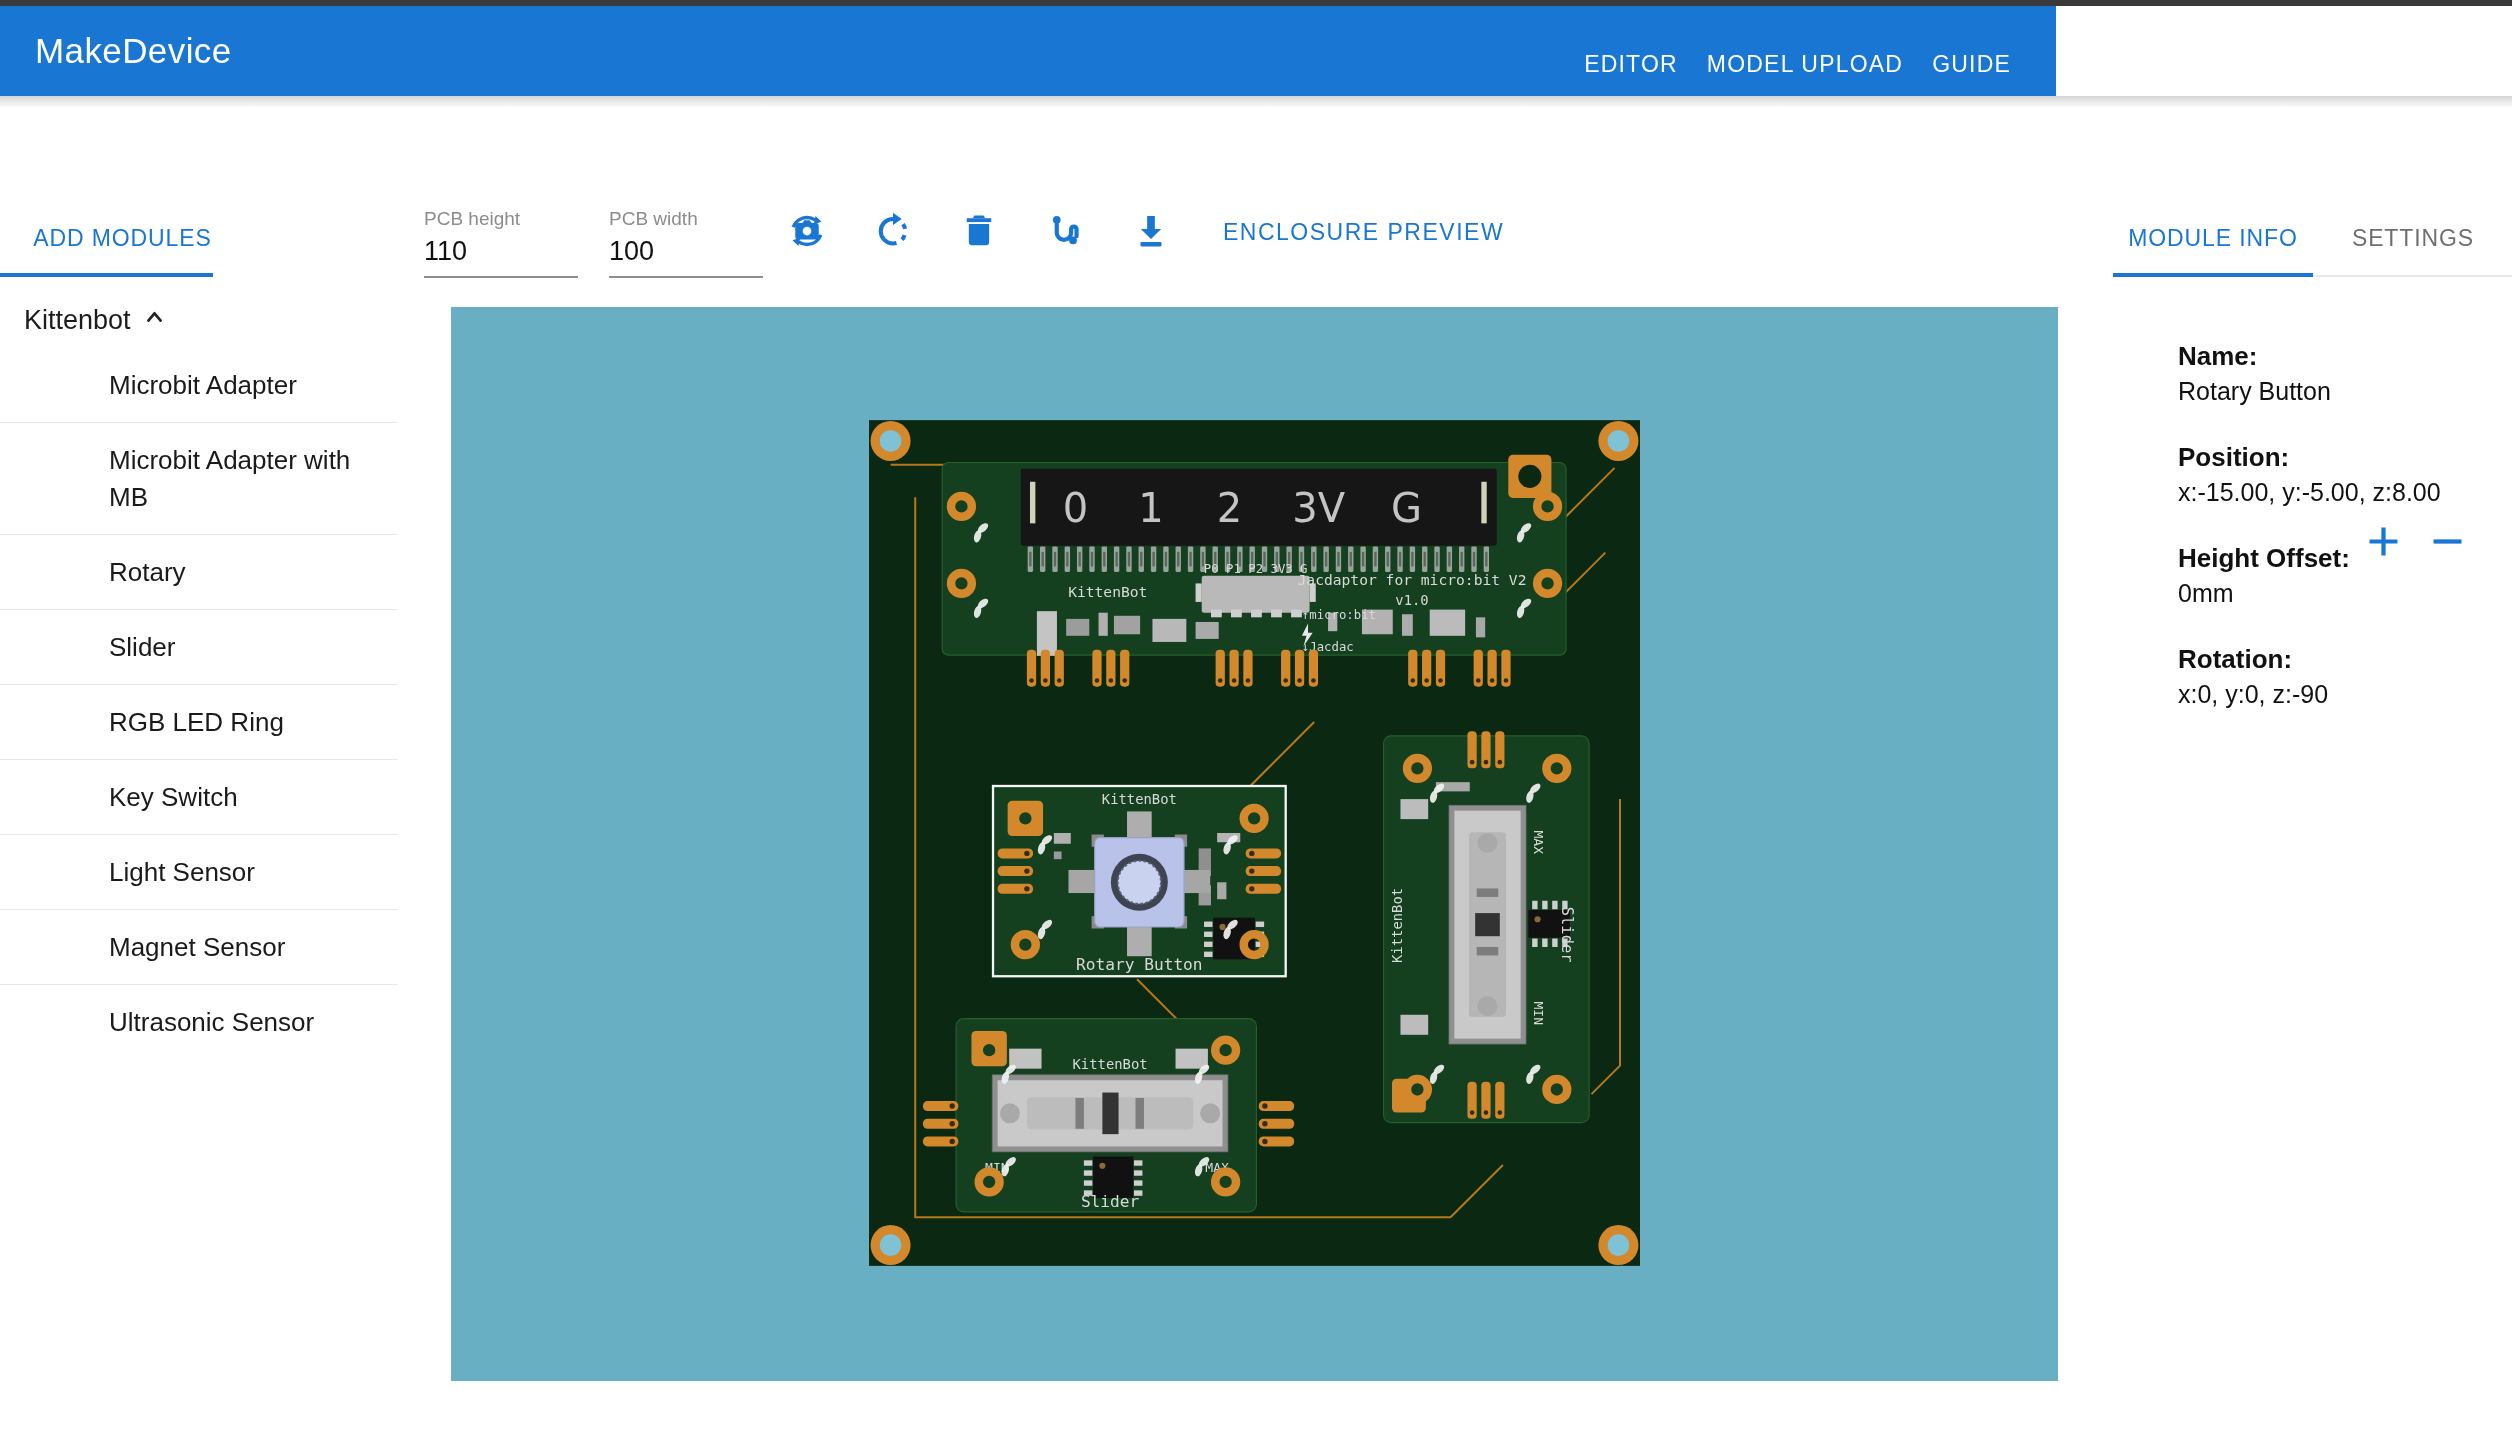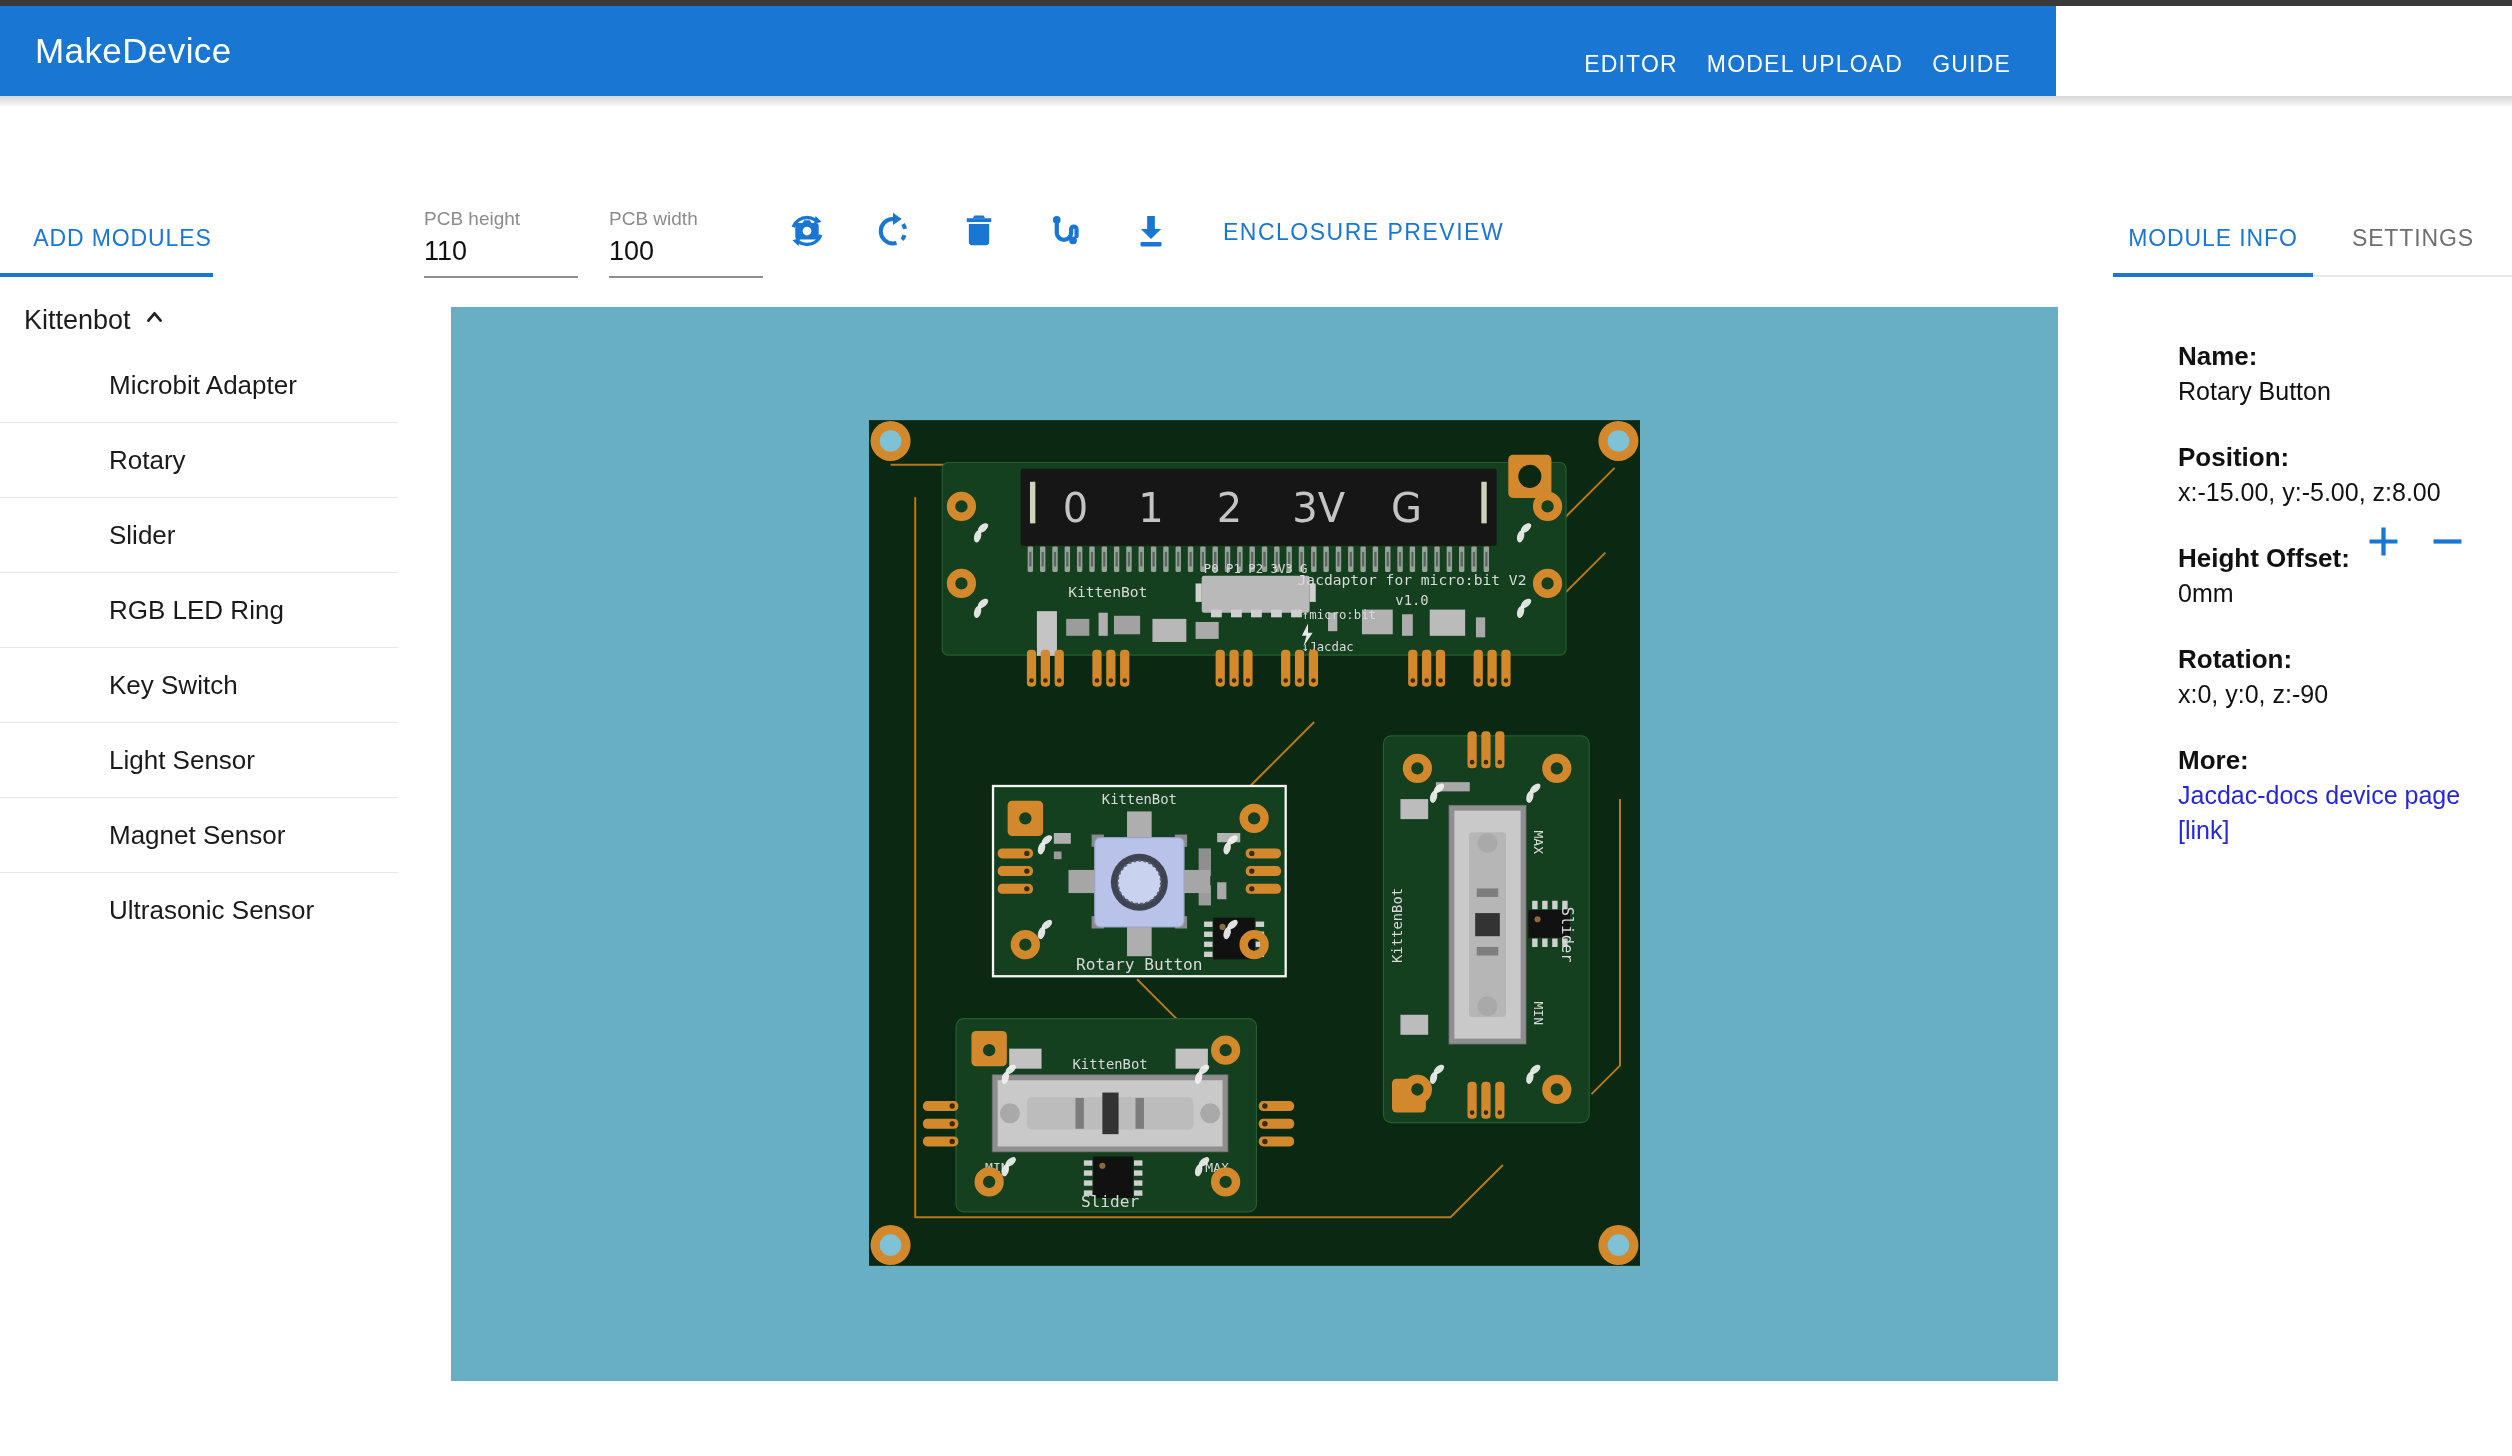--- a/index.html
+++ b/index.html
@@ -89,20 +89,21 @@
     <span>Kittenbot</span>
     <span>
       <svg width="23" height="23" viewBox="0 0 30 30">
           <polyline points="7,19 15,9.5 23,19" fill="none" stroke="#222" stroke-width="3.5" stroke-linecap="round" stroke-linejoin="round"></polyline>
         </svg>
     </span>
   </div>
 
   <div class="module-list">
     <div class="module-item">Microbit Adapter</div>
+    <div class="module-item">Microbit Adapter with MB</div>
     <div class="module-item">Rotary</div>
     <div class="module-item">Slider</div>
     <div class="module-item">RGB LED Ring</div>
     <div class="module-item">Key Switch</div>
     <div class="module-item">Light Sensor</div>
     <div class="module-item">Magnet Sensor</div>
     <div class="module-item">Ultrasonic Sensor</div>
   </div>
 
   <div class="field field-h">
@@ -561,24 +562,20 @@
       <div class="panel-val">x:-15.00, y:-5.00, z:8.00</div>
     </div>
     <div class="panel-section">
       <div class="panel-lbl">Height Offset:</div>
       <div class="panel-val">0mm</div>
     </div>
     <div class="panel-section">
       <div class="panel-lbl">Rotation:</div>
       <div class="panel-val">x:0, y:0, z:-90</div>
     </div>
-    <div class="panel-section">
-      <div class="panel-lbl">More:</div>
-      <div class="panel-link">Jacdac-docs device page [link]</div>
-    </div>
   </div>
 
   <div class="stepper">
     <button>
       <span><svg viewBox="0 0 24 24" fill="#1976d2">
             <path d="M10.7 3.4h2.6v7.3h7.3v2.6h-7.3v7.3h-2.6v-7.3H3.4v-2.6h7.3Z"></path>
           </svg></span>
     </button>
     <button>
       <span><svg viewBox="0 0 24 24" fill="#1976d2">

